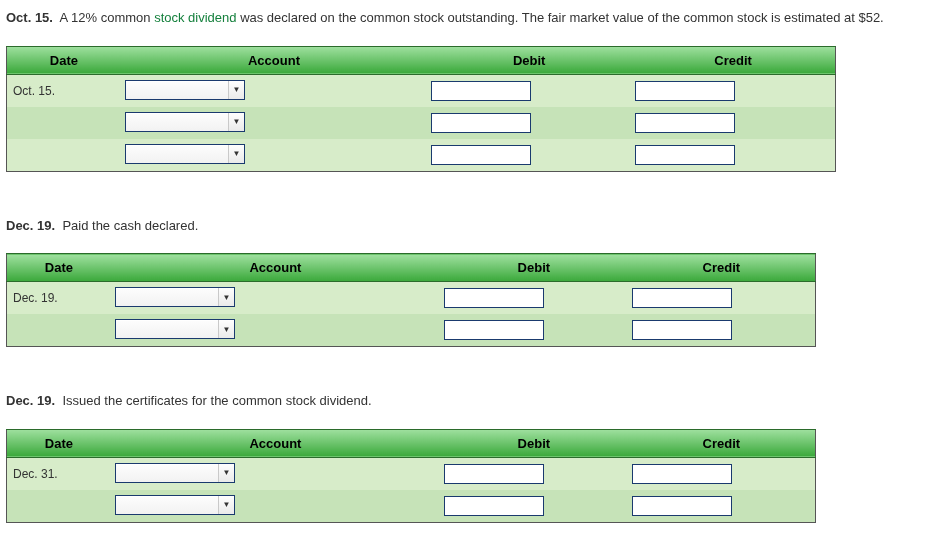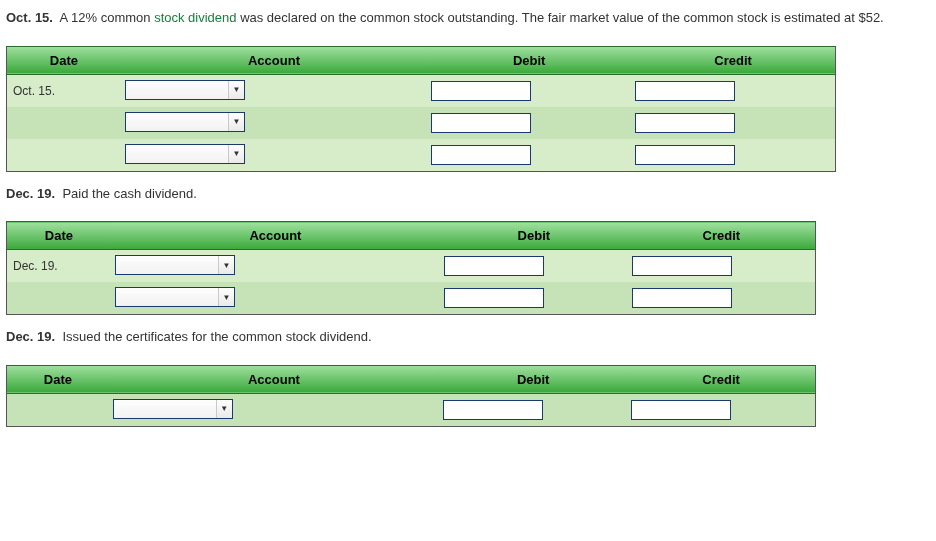--- a/index.html
+++ b/index.html
@@ -15,21 +15,21 @@
     margin-bottom: 18px;
     line-height: 1.5;
   }
   .intro .date-bold {
     font-weight: bold;
   }
   .intro .link-green {
     color: #15803d;
   }
   .tbl-wrap {
-    margin-bottom: 12px;
+    margin-bottom: 44px;
   }
   table.journal {
     border-collapse: collapse;
     border: 1px solid #555;
   }
   table.journal th {
     background: linear-gradient(#9fe09f, #3aa83a);
     color: #000;
     font-weight: bold;
     padding: 6px 4px;
@@ -136,21 +136,21 @@
     </td>
     <td><input class="num-input" value="" style=""></td>
     <td><input class="num-input" value="" style=""></td>
   </tr>
 </tbody>
     </table>
 </div>
 
 <div class="intro">
   <span class="date-bold">Dec. 19.</span>&nbsp;
-  <span>Paid the cash dividend.</span>
+  <span>Paid the cash declared.</span>
 </div>
 
 <div class="tbl-wrap">
 <table class="journal" style="width:810px">
   <colgroup>
     <col class="col-date">
     <col class="col-acct" style="width:360px">
     <col class="col-debit">
     <col class="col-credit">
   </colgroup>
@@ -200,20 +200,31 @@
     <col class="col-debit">
     <col class="col-credit">
   </colgroup>
   <tbody>
         <tr>
     <th>Date</th>
     <th>Account</th>
     <th>Debit</th>
     <th>Credit</th>
   </tr>
+  <tr class="row-a">
+    <td class="date-cell">Dec. 31.</td>
+    <td>
+      <span class="sel-wrap">
+        <span class="sel-body"></span>
+        <span class="sel-arrow">▼</span>
+      </span>
+    </td>
+    <td><input class="num-input" value="" style=""></td>
+    <td><input class="num-input" value="" style=""></td>
+  </tr>
   <tr class="row-b">
     <td class="date-cell"></td>
     <td>
       <span class="sel-wrap">
         <span class="sel-body"></span>
         <span class="sel-arrow">▼</span>
       </span>
     </td>
     <td><input class="num-input" value="" style=""></td>
     <td><input class="num-input" value="" style=""></td>

